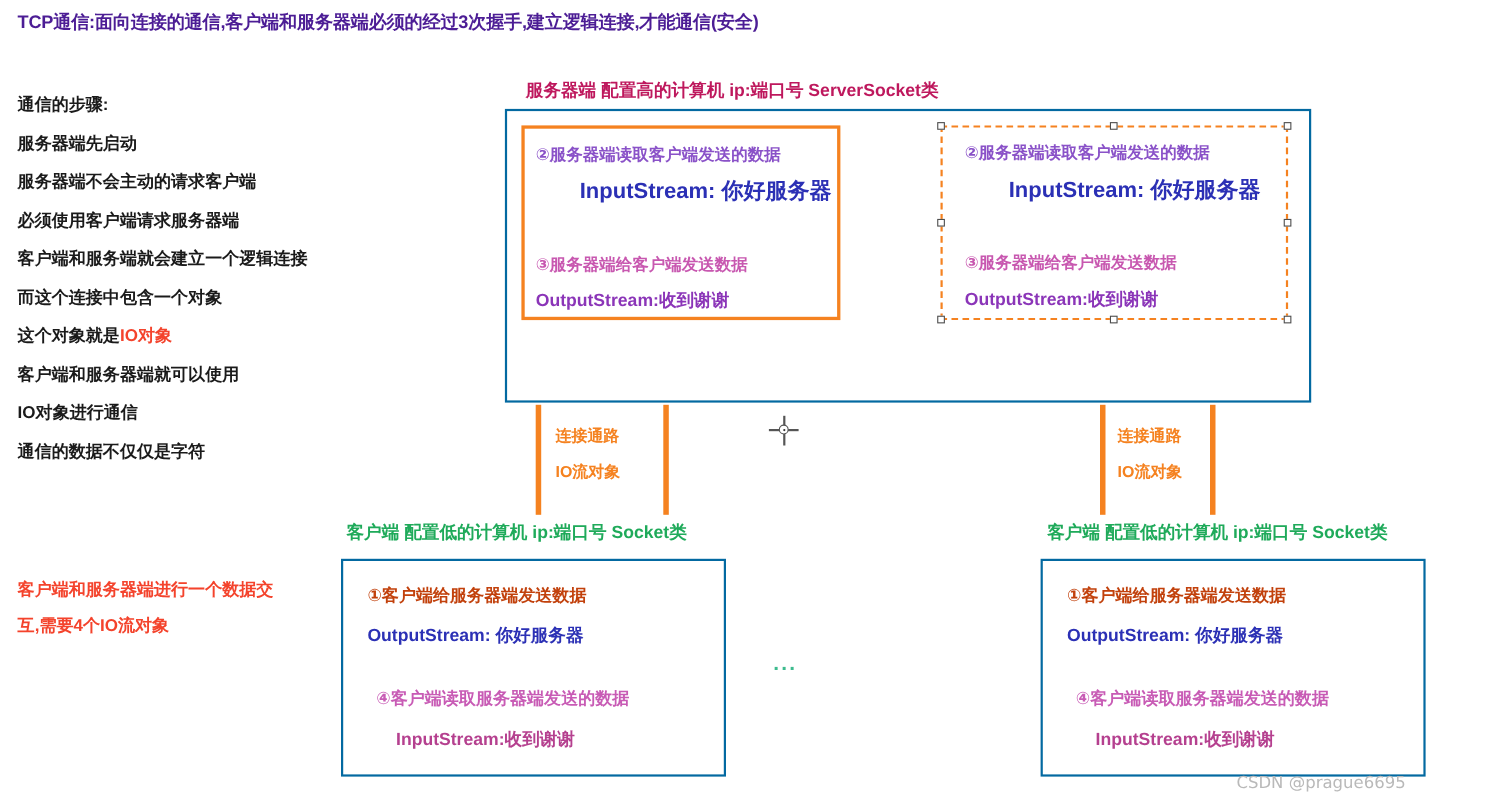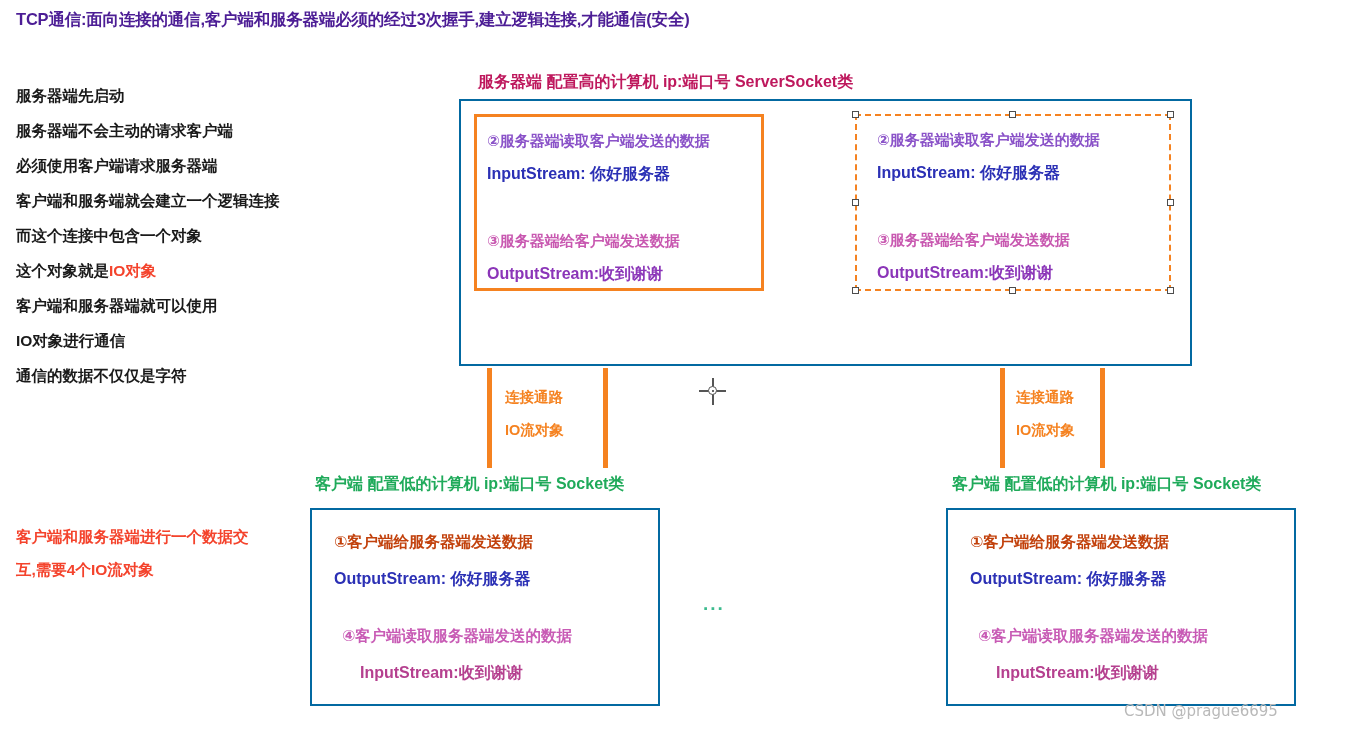--- a/index.html
+++ b/index.html
@@ -97,21 +97,21 @@
     left: 10px;
     right: 6px;
     top: 8px;
   }
   .ln {
     white-space: nowrap;
     font-weight: bold;
   }
   .ln.step      { font-size: 15px; color: #8a52c8; line-height: 32px; }
   .ln.step-pink { font-size: 15px; color: #c858b0; line-height: 32px; }
-  .ln.stream-in { font-size: 16px; color: #2b30b5; line-height: 34px; }
+  .ln.stream-in { font-size: 20px; color: #2b30b5; line-height: 34px; margin-left: 40px; }
   .ln.stream-out{ font-size: 16px; color: #8b35b8; line-height: 34px; }
   .ln.gap       { height: 34px; }
 
   
   .handle {
     position: absolute;
     width: 7px;
     height: 7px;
     background: #ffffff;
     border: 1px solid #4d4d4d;
@@ -195,20 +195,21 @@
   }
 </style>
 </head>
 <body>
 
 <div id="canvas">
 
   <div class="doc-title">TCP通信:面向连接的通信,客户端和服务器端必须的经过3次握手,建立逻辑连接,才能通信(安全)</div>
 
   <div class="notes">
+    <div class="note-line"><span>通信的步骤:</span><span class="hl"></span></div>
     <div class="note-line"><span>服务器端先启动</span><span class="hl"></span></div>
     <div class="note-line"><span>服务器端不会主动的请求客户端</span><span class="hl"></span></div>
     <div class="note-line"><span>必须使用客户端请求服务器端</span><span class="hl"></span></div>
     <div class="note-line"><span>客户端和服务端就会建立一个逻辑连接</span><span class="hl"></span></div>
     <div class="note-line"><span>而这个连接中包含一个对象</span><span class="hl"></span></div>
     <div class="note-line"><span>这个对象就是</span><span class="hl">IO对象</span></div>
     <div class="note-line"><span>客户端和服务器端就可以使用</span><span class="hl"></span></div>
     <div class="note-line"><span>IO对象进行通信</span><span class="hl"></span></div>
     <div class="note-line"><span>通信的数据不仅仅是字符</span><span class="hl"></span></div>
   </div>

